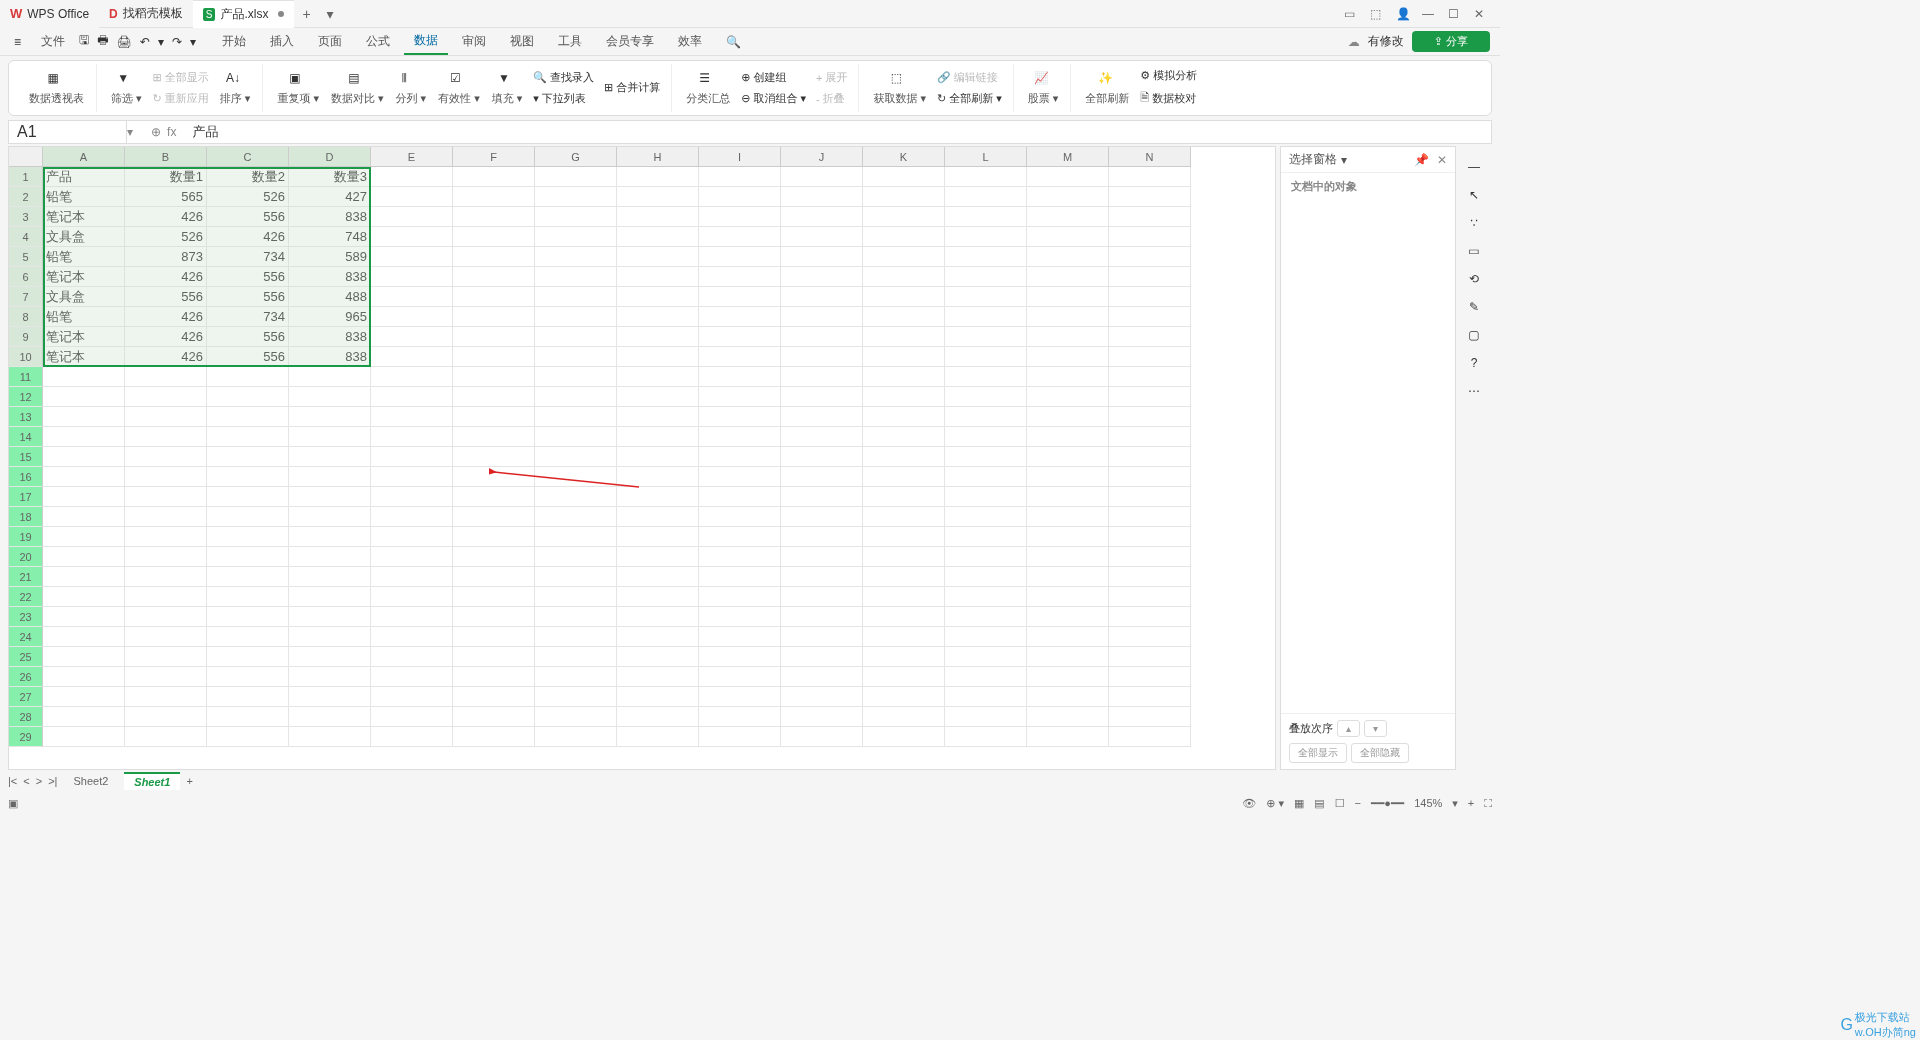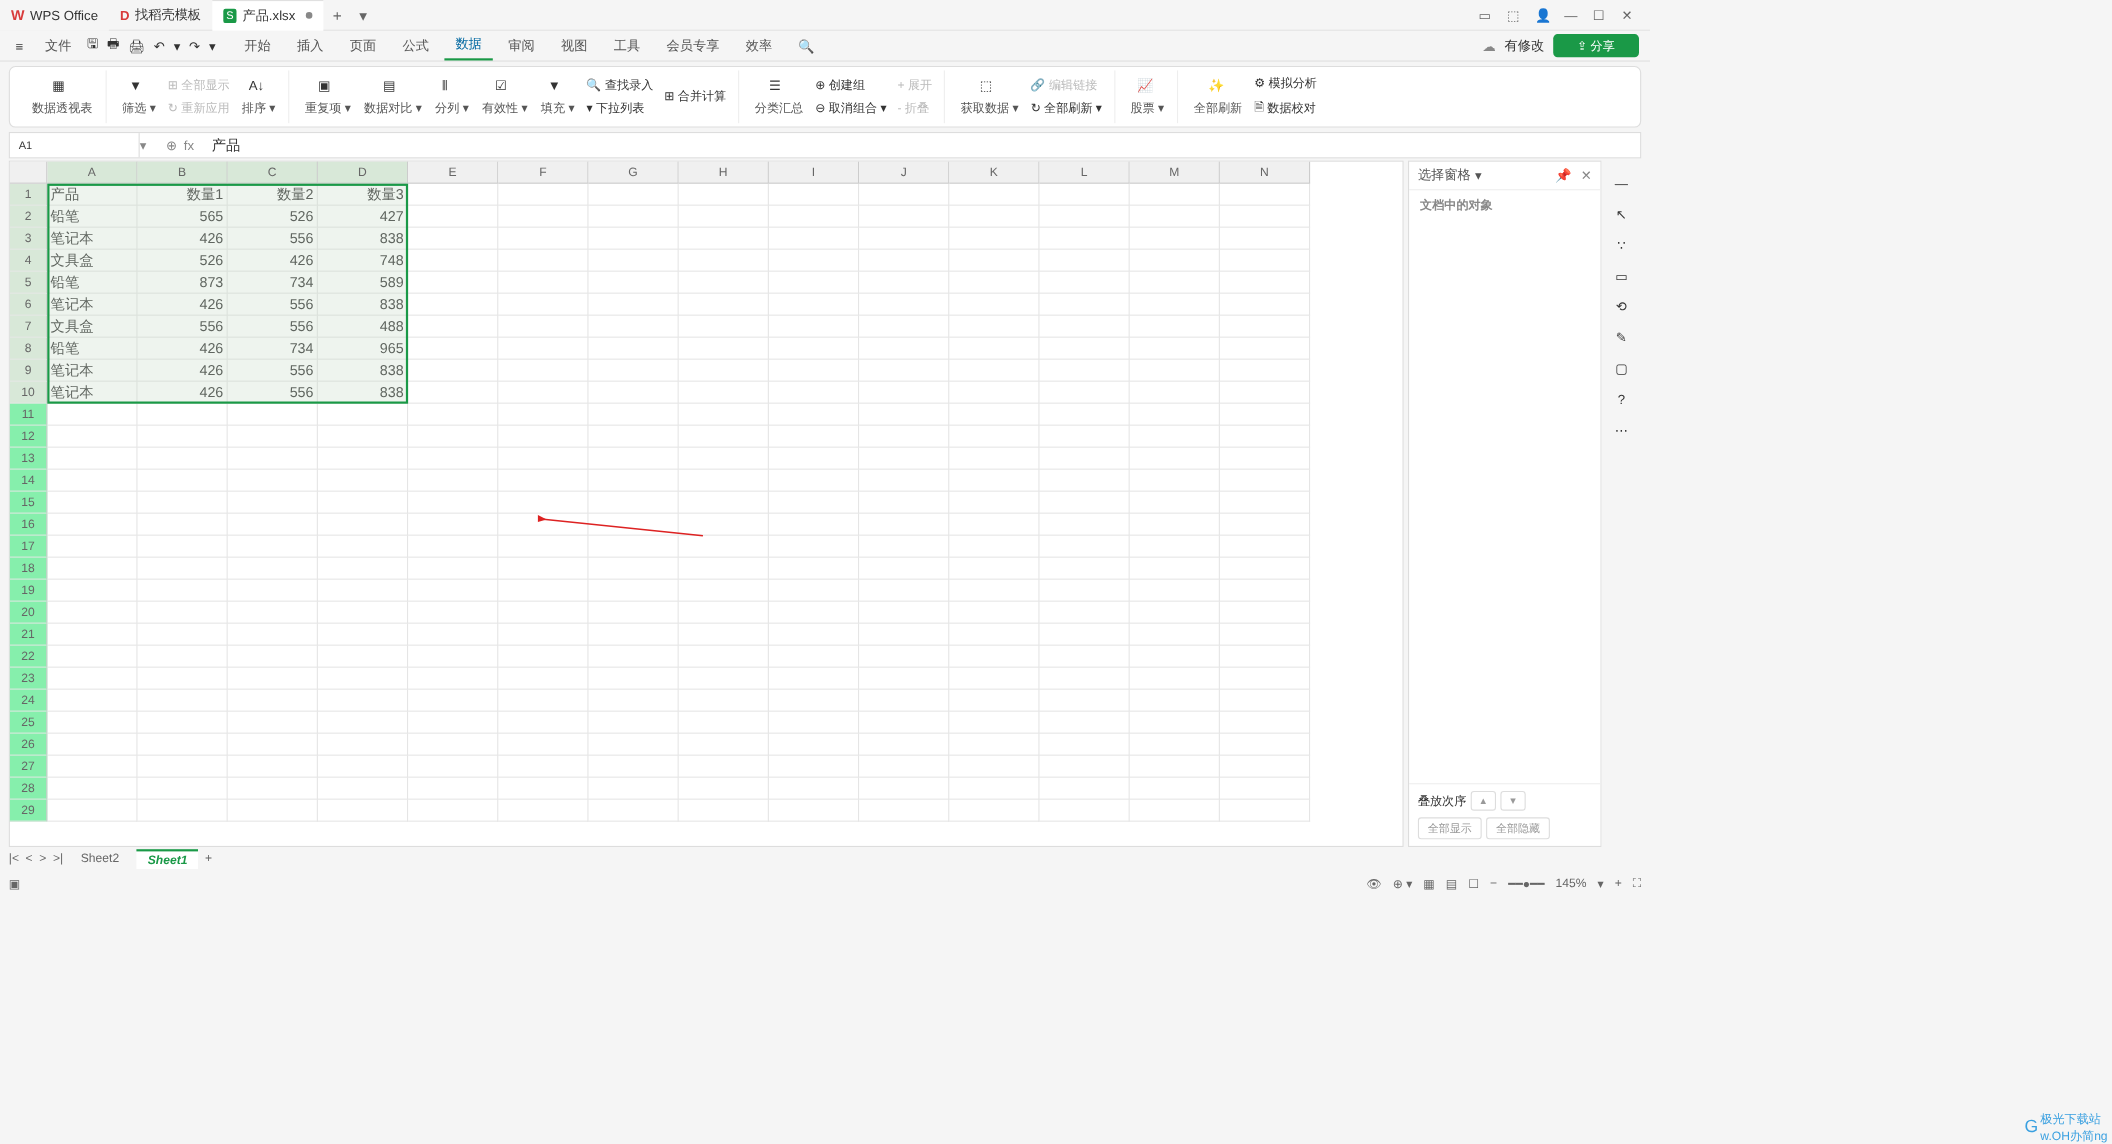--- a/index.html
+++ b/index.html
@@ -29,21 +29,21 @@
 .ribbon-group:last-child { border-right: none; }
 .ribbon-btn { display: flex; flex-direction: column; align-items: center; justify-content: center; padding: 2px 6px; cursor: pointer; min-width: 36px; }
 .ribbon-btn-h { display: flex; align-items: center; gap: 3px; padding: 2px 5px; cursor: pointer; font-size: 11px; }
 .ribbon-btn-h.disabled { color: #bbb; }
 .ribbon-col { display: flex; flex-direction: column; gap: 2px; }
 .ribbon-icon { width: 18px; height: 18px; display: inline-block; }
 .ribbon-label { font-size: 11px; color: #555; margin-top: 2px; }
 
 
 .formulabar { height: 24px; display: flex; align-items: center; background: #fff; margin: 0 8px 2px 8px; border: 1px solid #ddd; }
-.name-box { width: 118px; padding: 0 8px; border-right: 1px solid #ddd; height: 100%; display: flex; align-items: center; font-size: 10px; }
+.name-box { width: 118px; padding: 0 8px; border-right: 1px solid #ddd; height: 100%; display: flex; align-items: center; font-size: 16px; }
 .name-box-dd { width: 16px; color: #888; }
 .fb-icons { padding: 0 8px; display: flex; gap: 6px; color: #888; }
 .formula-input { flex: 1; padding: 0 8px; font-size: 13px; }
 
 
 .main { display: flex; height: calc(100% - 28px - 28px - 64px - 24px - 22px - 22px); margin: 0 8px; }
 
 
 .sheet-wrap { flex: 1; display: flex; flex-direction: column; background: #fff; border: 1px solid #ddd; position: relative; }
 .grid { display: grid; grid-template-columns: 34px repeat(14, 82px); position: relative; }

